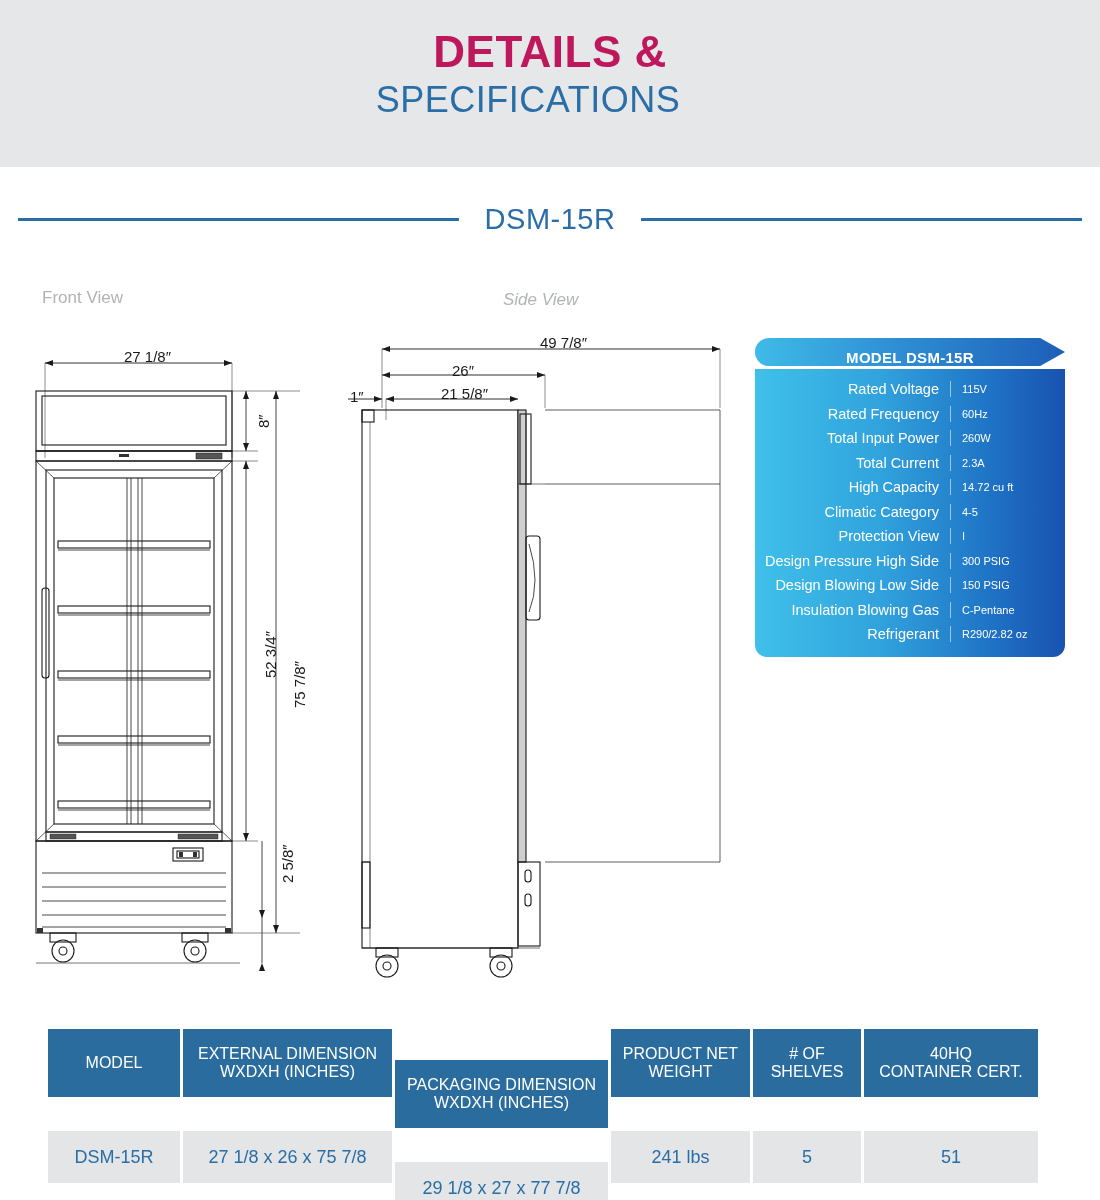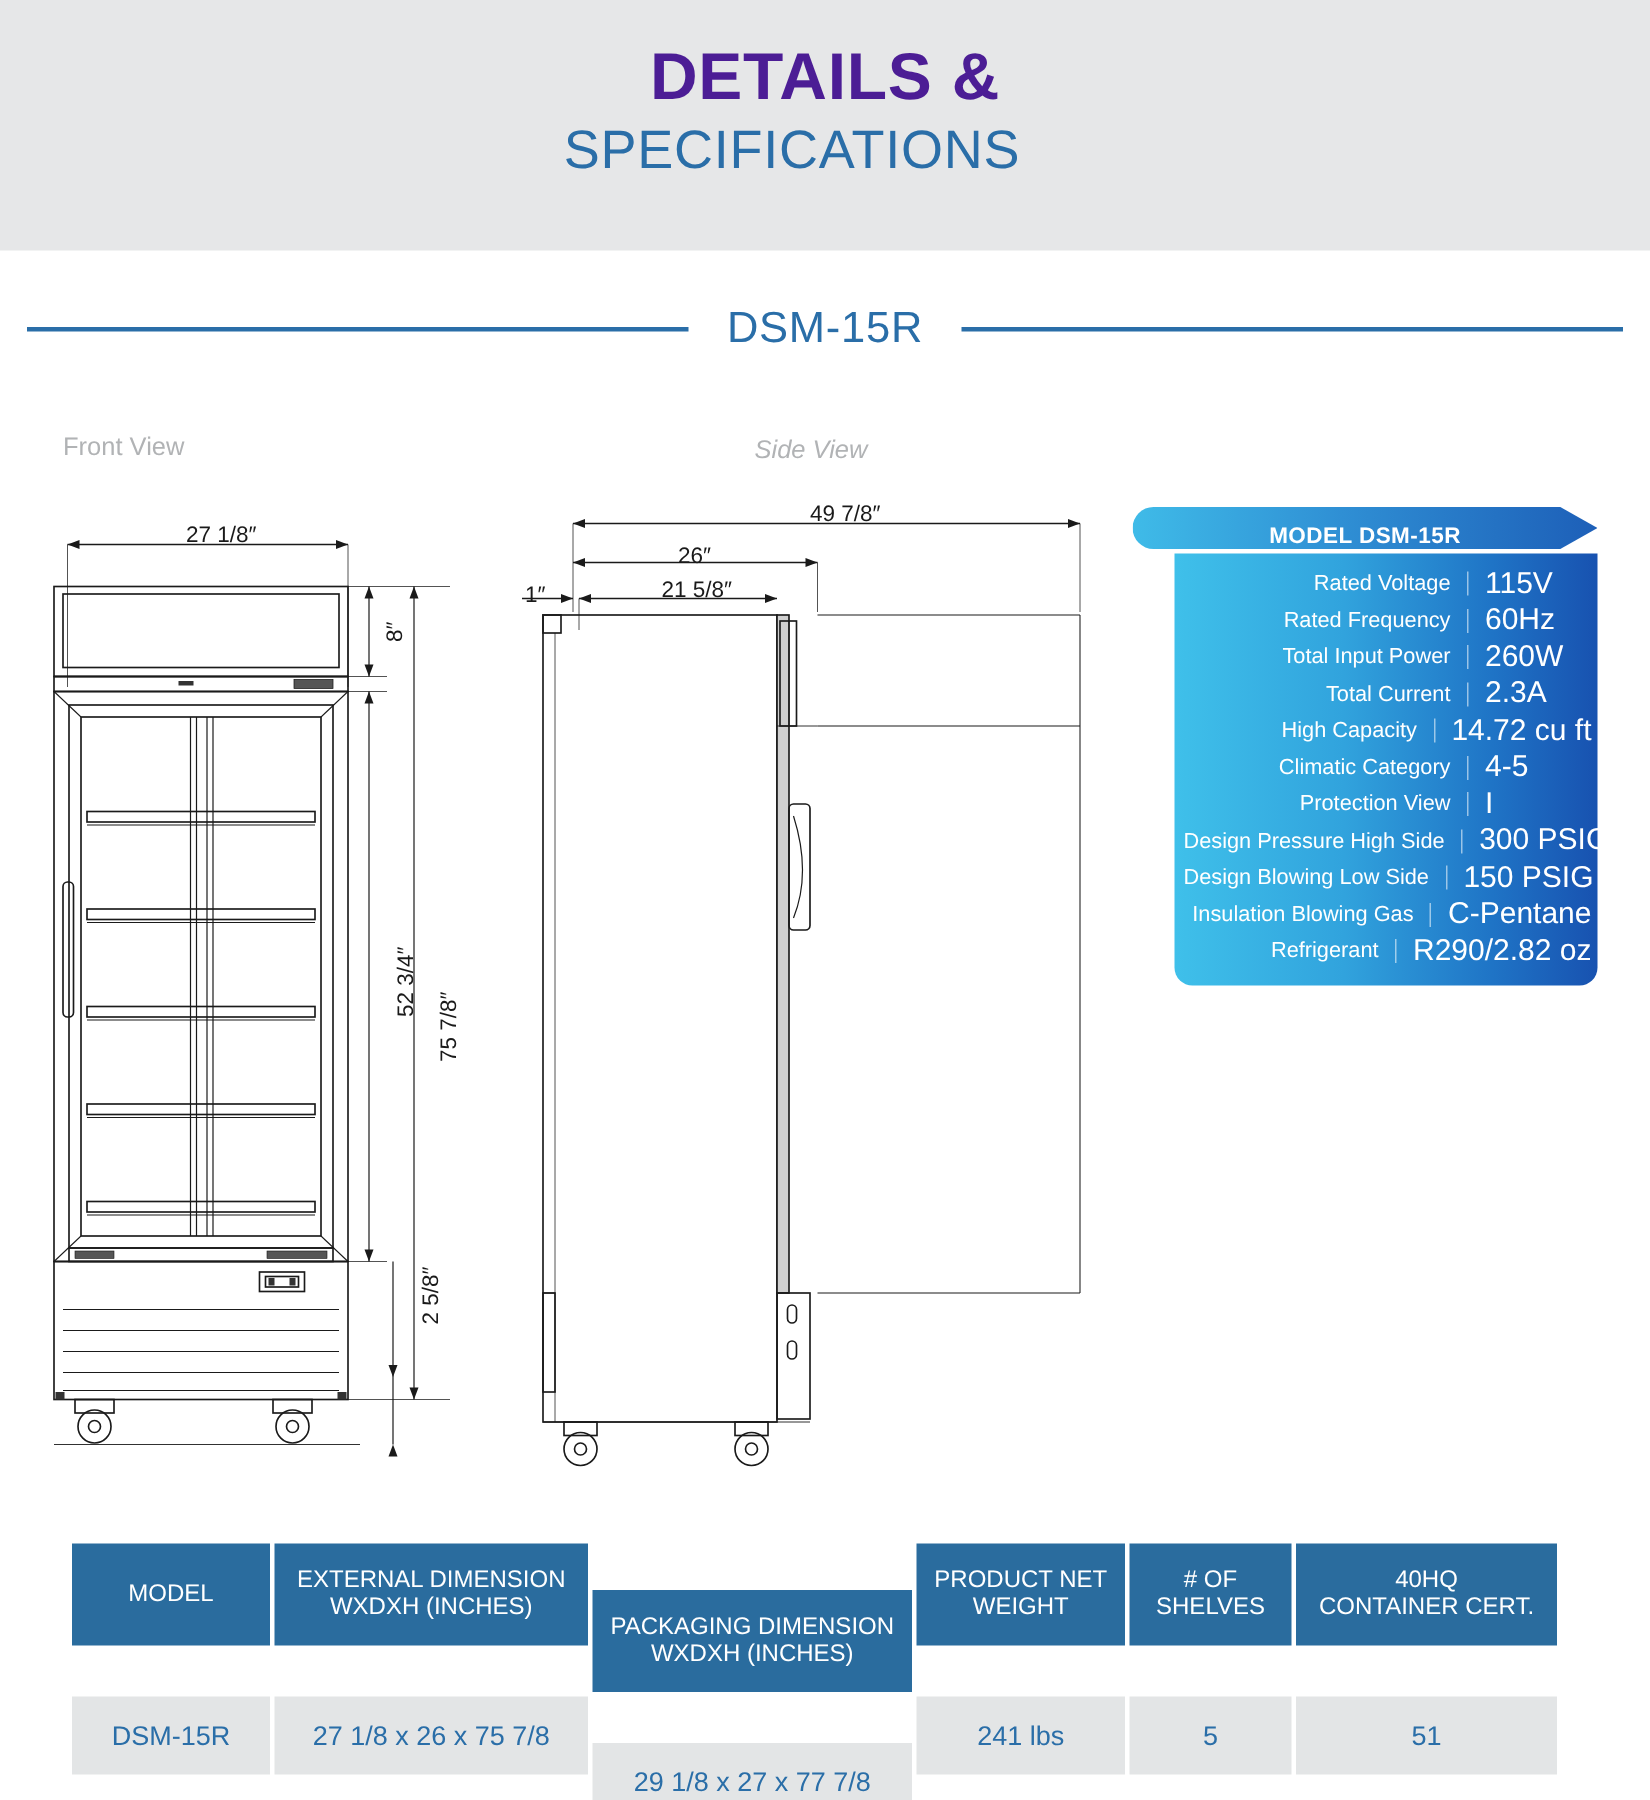--- a/index.html
+++ b/index.html
@@ -21,21 +21,21 @@
     left: 0; top: 0;
     width: 1100px;
     height: 167px;
     background: #e6e7e8;
   }
   .banner-title {
     position: absolute;
     left: 0; top: 30px;
     width: 1100px;
     text-align: center;
-    color: #4c1d95;
+    color: #be185d;
     font-size: 44px;
     font-weight: bold;
     letter-spacing: 0.5px;
     line-height: 1.02;
   }
   .banner-subtitle {
     position: absolute;
     left: 0; top: 82px;
     width: 1056px;
     text-align: center;
@@ -114,42 +114,41 @@
   .spec-head-text {
     color: #ffffff;
     font-size: 15px;
     font-weight: bold;
     letter-spacing: 0.3px;
   }
   .spec-body {
     margin-top: 3px;
     background: linear-gradient(90deg, #3fc0ea 0%, #31a3dd 40%, #1f74c6 75%, #1852b0 100%);
     border-radius: 0 0 12px 12px;
-    padding: 8px 4px 10px 6px;
-    margin-left: 28px;
+    padding: 8px 16px 10px 6px;
   }
   .spec-row {
     display: flex;
     align-items: center;
     height: 24.5px;
   }
   .spec-label {
     width: 190px;
     text-align: right;
     padding-right: 11px;
     color: #ffffff;
     font-size: 14.5px;
     white-space: nowrap;
     border-right: 1px solid rgba(255,255,255,0.55);
     box-sizing: border-box;
   }
   .spec-value {
     padding-left: 11px;
     color: #ffffff;
-    font-size: 20px;
+    font-size: 11px;
     white-space: nowrap;
   }
 
   
   .btable {
     position: absolute;
     left: 48px; top: 1029px;
     width: 1005px;
   }
   .btable-row {

